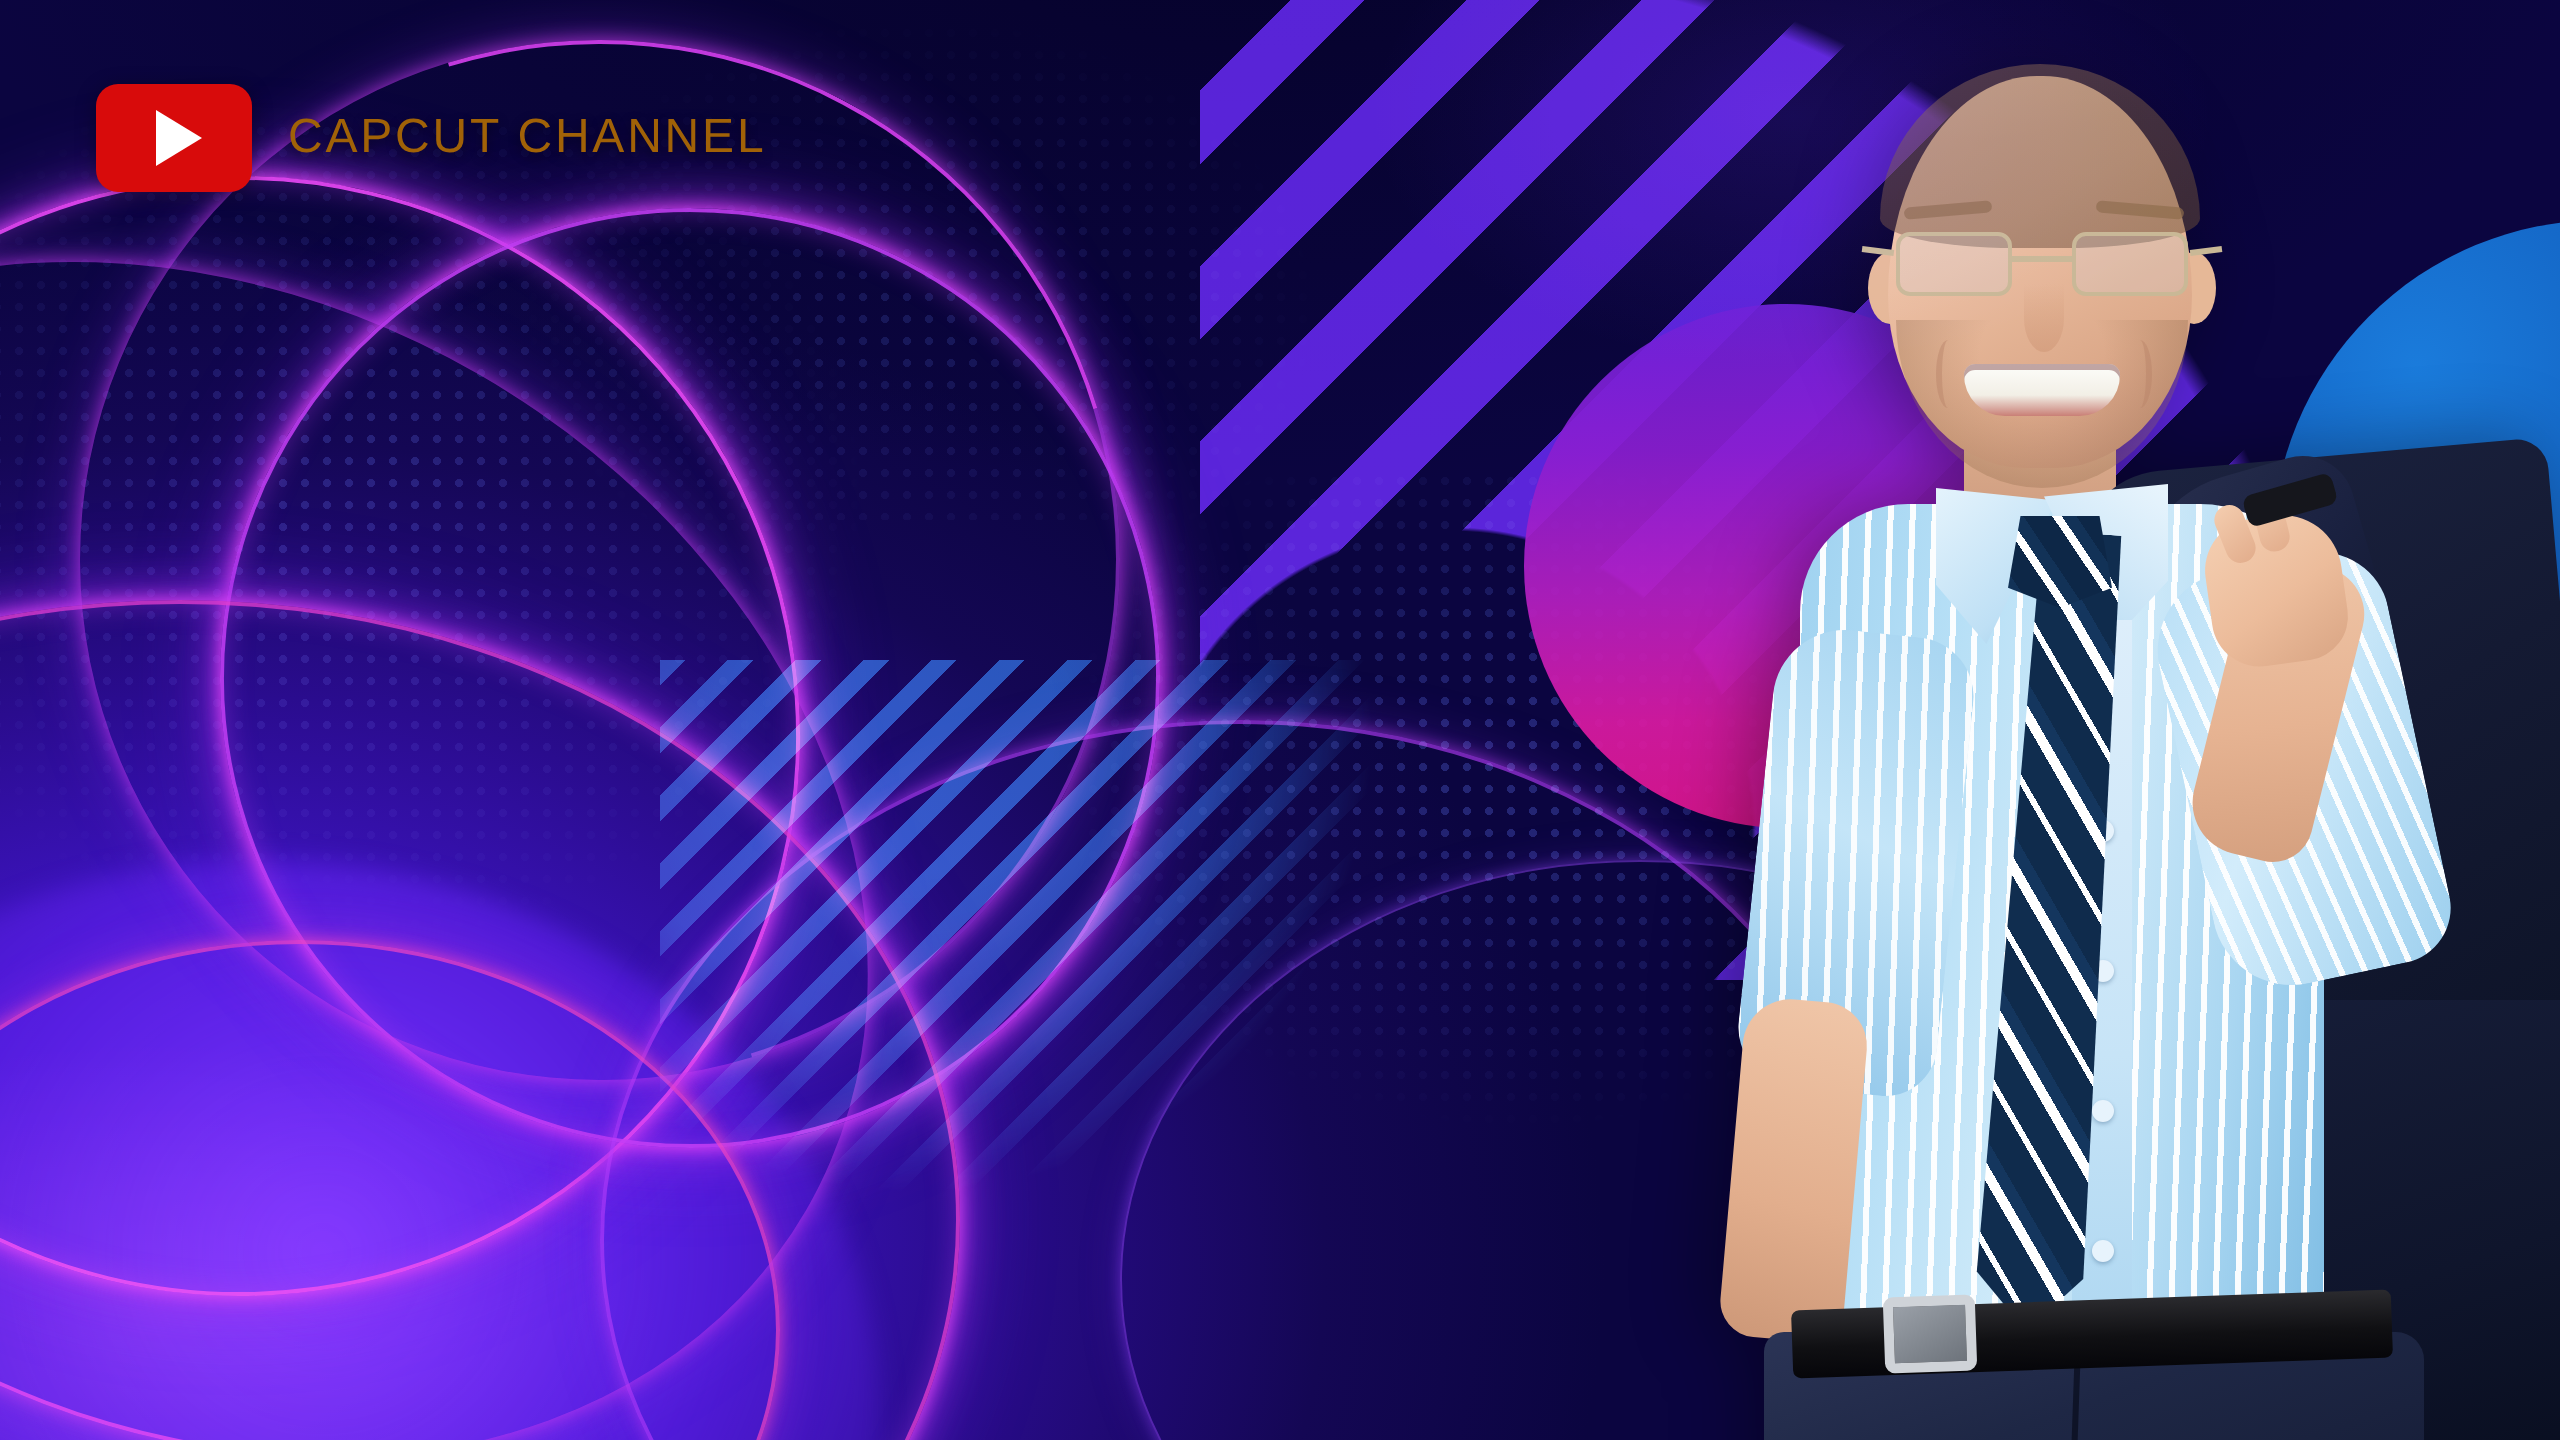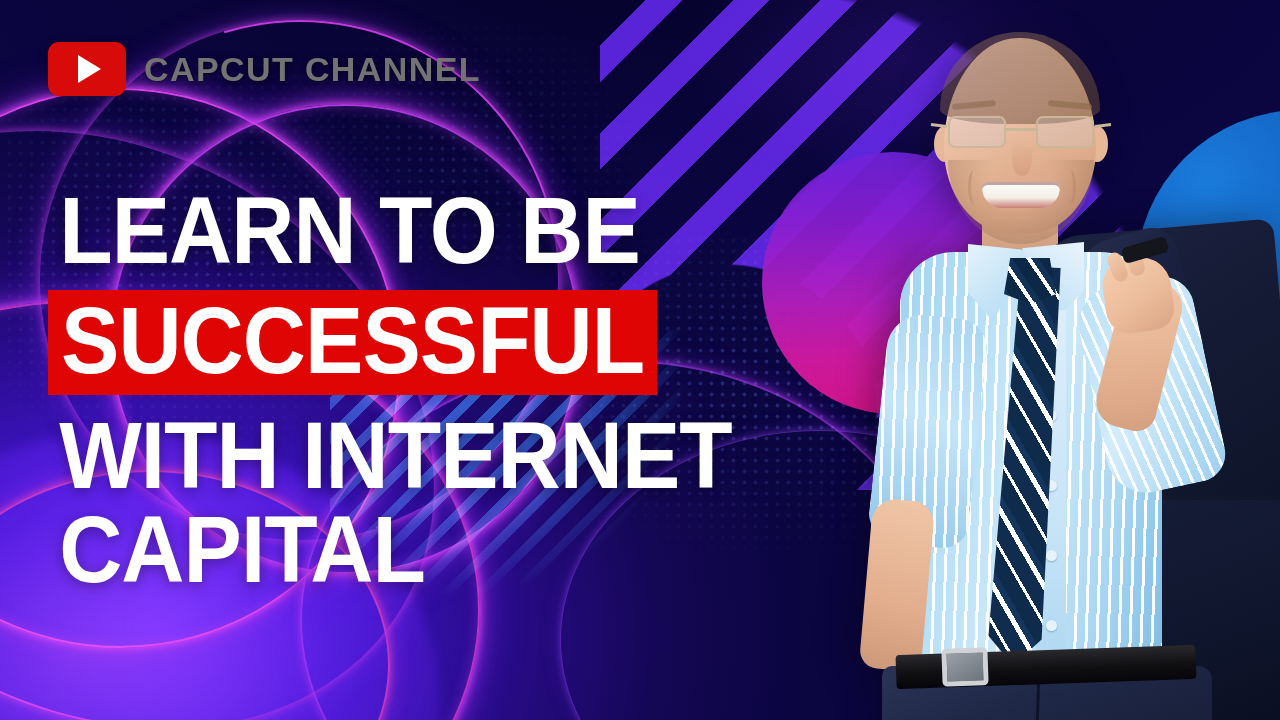--- a/index.html
+++ b/index.html
@@ -127,23 +127,23 @@
     box-shadow:0 2px 10px rgba(0,0,0,.35);
   }
   .yt-tri{
     width:0; height:0;
     border-left:23px solid #fff;
     border-top:14px solid transparent;
     border-bottom:14px solid transparent;
     margin-left:5px;
   }
   .channel-name{
-    color:#737373;
-    font-size:34px;
-    font-weight:bold;
+    color:#a16207;
+    font-size:24px;
+    font-weight:normal;
     letter-spacing:1.4px;
     text-shadow:0 2px 6px rgba(0,0,0,.45);
     white-space:nowrap;
   }
 
   
   .headline{
     position:absolute; left:48px; top:186px;
     z-index:40;
     width:800px;
@@ -477,25 +477,14 @@
 
   <div class="fg-glow"></div>
 
   <div class="channel-row">
     <div class="yt-logo">
       <div class="yt-tri"></div>
     </div>
     <div class="channel-name">CAPCUT CHANNEL</div>
   </div>
 
-  <div class="headline">
-    <div class="hl-line hl-l1">LEARN TO BE</div>
-
-    <div class="hl-highlight">
-      <span class="hl-txt">SUCCESSFUL</span>
-    </div>
-
-    <div class="hl-line hl-l3">WITH INTERNET</div>
-
-    <div class="hl-line hl-l4">CAPITAL</div>
-  </div>
 
 </div>
 
 </body></html>

